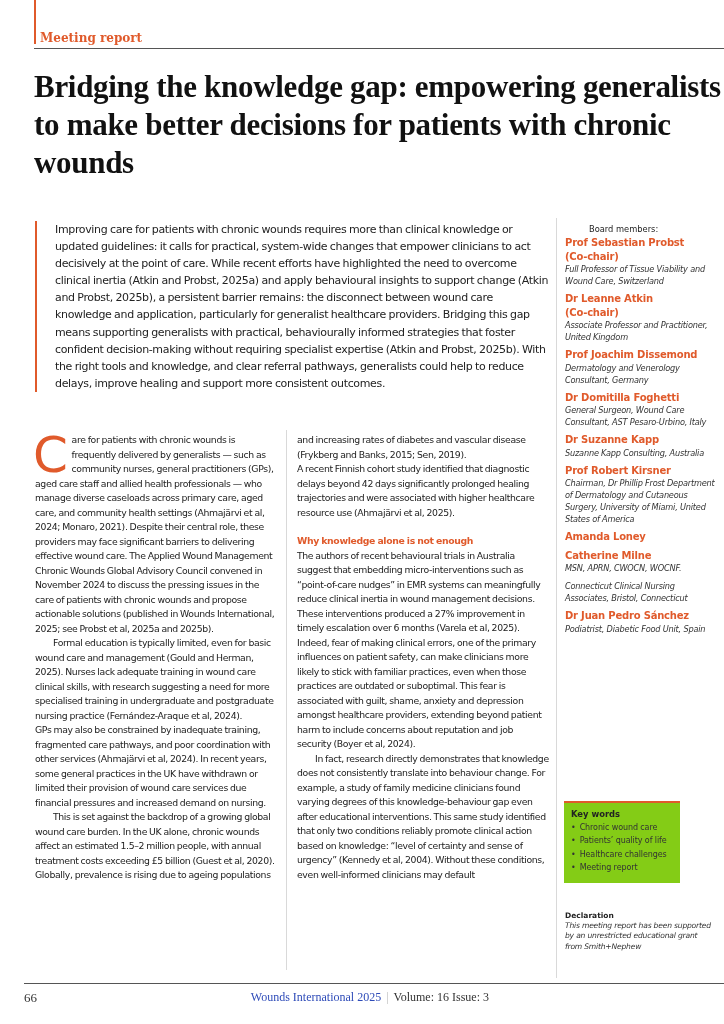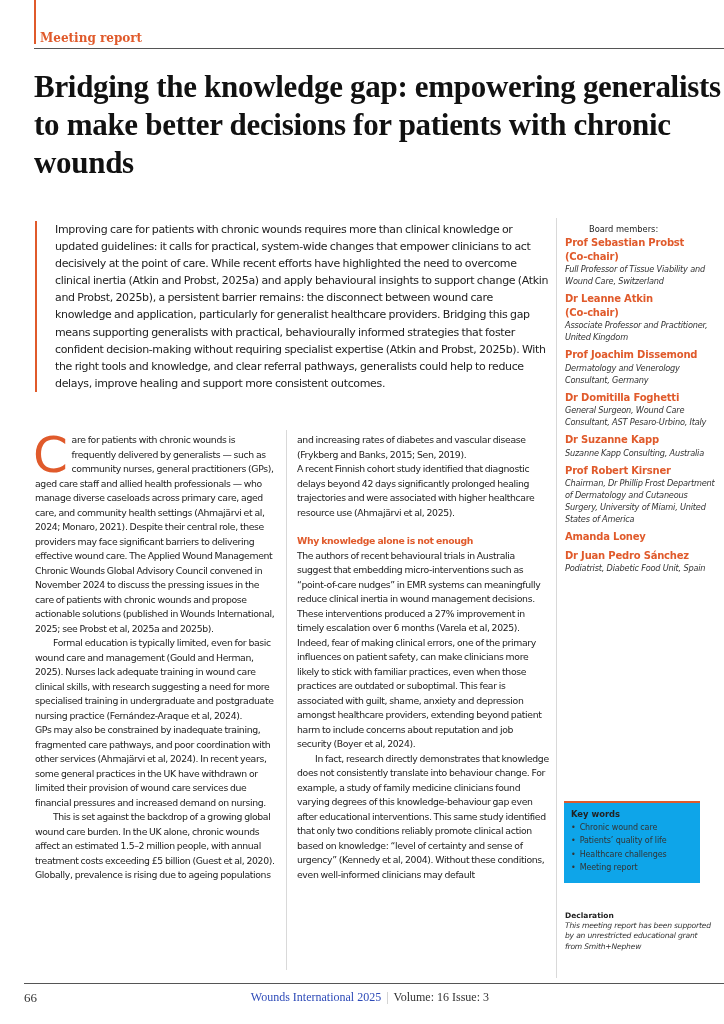--- a/index.html
+++ b/index.html
@@ -25,21 +25,21 @@
   .dropcap { float: left; font-family: "DejaVu Sans", sans-serif; font-size: 50px; line-height: 40px; color: #e05a2b; margin: 2px 4px 0 -2px; font-weight: normal; }
   .subhead { color: #e05a2b; font-weight: bold; margin-top: 14px; }
 
   .sidebar { position: absolute; left: 565px; top: 224px; width: 150px; font-family: "DejaVu Sans", sans-serif; }
   .board-label { font-size: 8.3px; color: #222; margin-bottom: 2px; padding-left: 24px; }
   .member { margin-bottom: 5px; }
   .member-name { font-size: 10px; line-height: 13.5px; font-weight: bold; color: #e05a2b; letter-spacing: -0.2px; }
   .member-role { font-size: 8.2px; line-height: 12px; font-style: italic; color: #333; letter-spacing: -0.2px; }
   .member-role + .member-role { margin-top: 6px; }
 
-  .keywords { position: absolute; left: 564px; top: 801px; width: 136px; background: #0ea5e9; border-top: 2px solid #e05a2b; padding: 6px 6px 8px 7px; font-family: "DejaVu Sans", sans-serif; }
+  .keywords { position: absolute; left: 564px; top: 801px; width: 116px; background: #84cc16; border-top: 2px solid #e05a2b; padding: 6px 6px 8px 7px; font-family: "DejaVu Sans", sans-serif; }
   .kw-title { font-size: 8.4px; font-weight: bold; color: #222; margin-bottom: 2px; }
   .kw-item { font-size: 8px; line-height: 13.4px; color: #333; letter-spacing: -0.1px; }
   .kw-item::before { content: "•"; margin-right: 4px; }
 
   .declaration { position: absolute; left: 565px; top: 911px; width: 150px; font-family: "DejaVu Sans", sans-serif; }
   .decl-title { font-size: 7.5px; font-weight: bold; color: #222; margin-bottom: 1px; }
   .decl-text { font-size: 7.6px; line-height: 10.4px; font-style: italic; color: #333; letter-spacing: -0.2px; }
 
   .bottom-rule { position: absolute; left: 24px; right: 0; top: 983px; height: 1px; background: #555; }
   .footer-page { position: absolute; left: 24px; top: 990px; font-family: Liberation Serif, serif; font-size: 13px; color: #333; }
@@ -102,20 +102,25 @@
     <div class="member-role">Suzanne Kapp Consulting, Australia</div>
   </div>
   <div class="member">
     <div class="member-name">Prof Robert Kirsner</div>
     <div class="member-role">Chairman, Dr Phillip Frost Department of Dermatology and Cutaneous Surgery, University of Miami, United States of America</div>
   </div>
   <div class="member">
     <div class="member-name">Amanda Loney</div>
   </div>
   <div class="member">
+    <div class="member-name">Catherine Milne</div>
+    <div class="member-role">MSN, APRN, CWOCN, WOCNF.</div>
+    <div class="member-role">Connecticut Clinical Nursing Associates, Bristol, Connecticut</div>
+  </div>
+  <div class="member">
     <div class="member-name">Dr Juan Pedro Sánchez</div>
     <div class="member-role">Podiatrist, Diabetic Food Unit, Spain</div>
   </div>
 </aside>
 
 <div class="keywords">
   <div class="kw-title">Key words</div>
   <div class="kw-item">Chronic wound care</div>
   <div class="kw-item">Patients’ quality of life</div>
   <div class="kw-item">Healthcare challenges</div>

